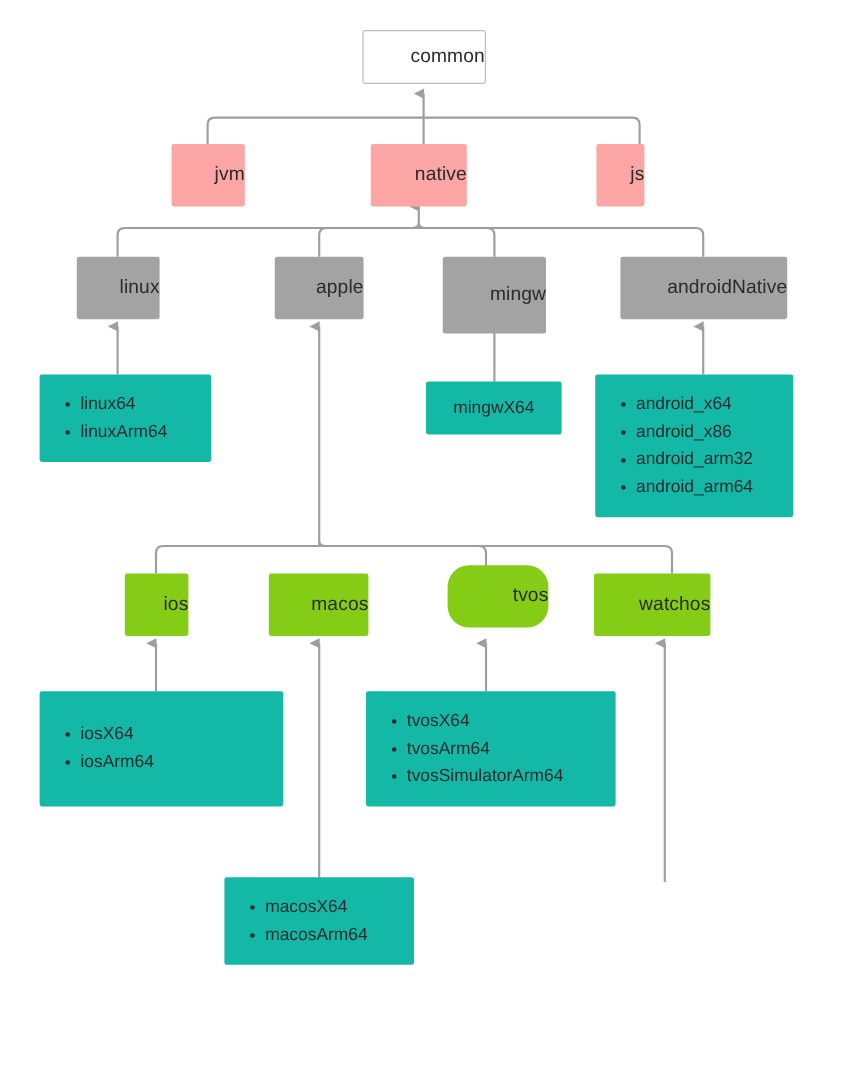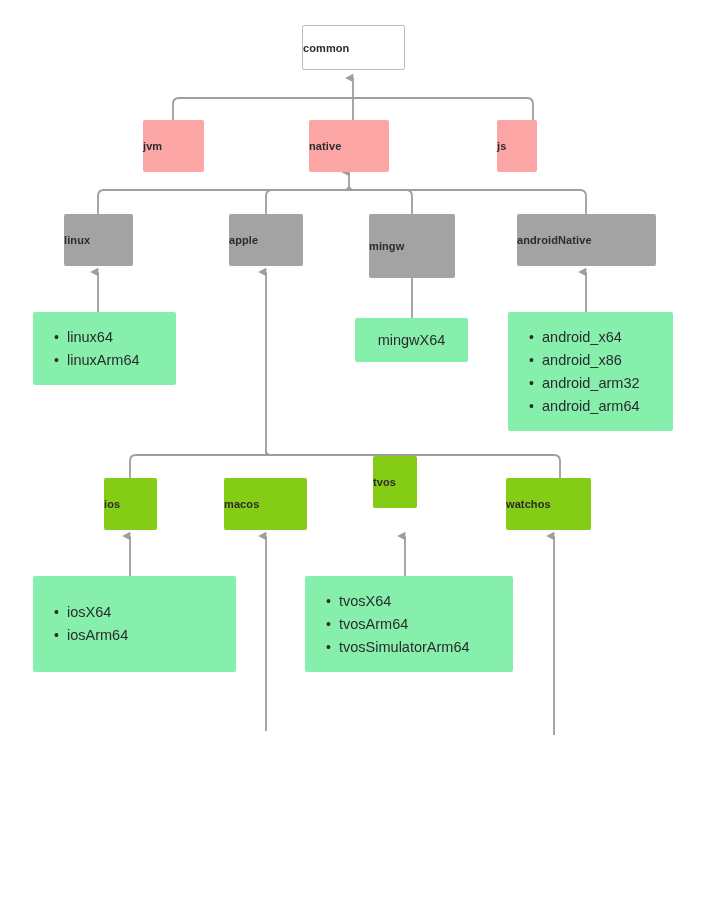--- a/index.html
+++ b/index.html
@@ -25,40 +25,39 @@
     left: 0; top: 0;
     width: 706px;
     height: 905px;
     pointer-events: none;
   }
   .node {
     position: absolute;
     box-sizing: border-box;
     display: flex;
     align-items: center;
-    justify-content: flex-start;
-    font-size: 11px;
+    justify-content: flex-end;
+    font-size: 16px;
     color: #2b2b2b;
     letter-spacing: .1px;
     border-radius: 2px;
     white-space: nowrap;
-    font-weight: bold;
   }
   .node.root {
     background: #ffffff;
     border: 1px solid #bdbdbd;
   }
   .node.gray   { background: #fca5a5; }
   .node.purple { background: #a3a3a3; }
   .node.orange { background: #84cc16; }
 
   .leafbox {
     position: absolute;
     box-sizing: border-box;
-    background: #86efac;
+    background: #14b8a6;
     border-radius: 2px;
     display: flex;
     flex-direction: column;
     justify-content: center;
     font-size: 14.5px;
     color: #2b2b2b;
   }
   .leafbox ul {
     margin: 0;
     padding: 0 0 0 34px;
@@ -154,52 +153,58 @@
     <ul>
       <li>linux64</li>
       <li>linuxArm64</li>
     </ul>
   </div>
 
   <div class="leafbox single" style="left:355px; top:318px; width:113px; height:44px;justify-content:center;">
     <span class="single-label">mingwX64</span>
   </div>
 
-  <div class="leafbox" style="left:508px; top:312px; width:165px; height:119px;">
+  <div class="leafbox" style="left:496px; top:312px; width:165px; height:119px;">
     <ul>
       <li>android_x64</li>
       <li>android_x86</li>
       <li>android_arm32</li>
       <li>android_arm64</li>
     </ul>
   </div>
 
   <div class="node orange" style="left:104px; top:478px; width:53px; height:52px;">
     <span>ios</span>
   </div>
   <div class="node orange" style="left:224px; top:478px; width:83px; height:52px;">
     <span>macos</span>
   </div>
-  <div class="node orange" style="left:373px; top:456px; width:44px; height:52px;">
+  <div class="node orange" style="left:373px; top:471px; width:84px; height:52px;border-radius:18px;">
     <span>tvos</span>
   </div>
-  <div class="node orange" style="left:506px; top:478px; width:85px; height:52px;">
+  <div class="node orange" style="left:495px; top:478px; width:97px; height:52px;">
     <span>watchos</span>
   </div>
 
   <div class="leafbox" style="left:33px; top:576px; width:203px; height:96px;">
     <ul>
       <li>iosX64</li>
       <li>iosArm64</li>
     </ul>
   </div>
 
   <div class="leafbox" style="left:305px; top:576px; width:208px; height:96px;">
     <ul>
       <li>tvosX64</li>
       <li>tvosArm64</li>
       <li>tvosSimulatorArm64</li>
     </ul>
   </div>
 
+  <div class="leafbox" style="left:187px; top:731px; width:158px; height:73px;">
+    <ul>
+      <li>macosX64</li>
+      <li>macosArm64</li>
+    </ul>
+  </div>
 
 
 </div>
 
 </body></html>

